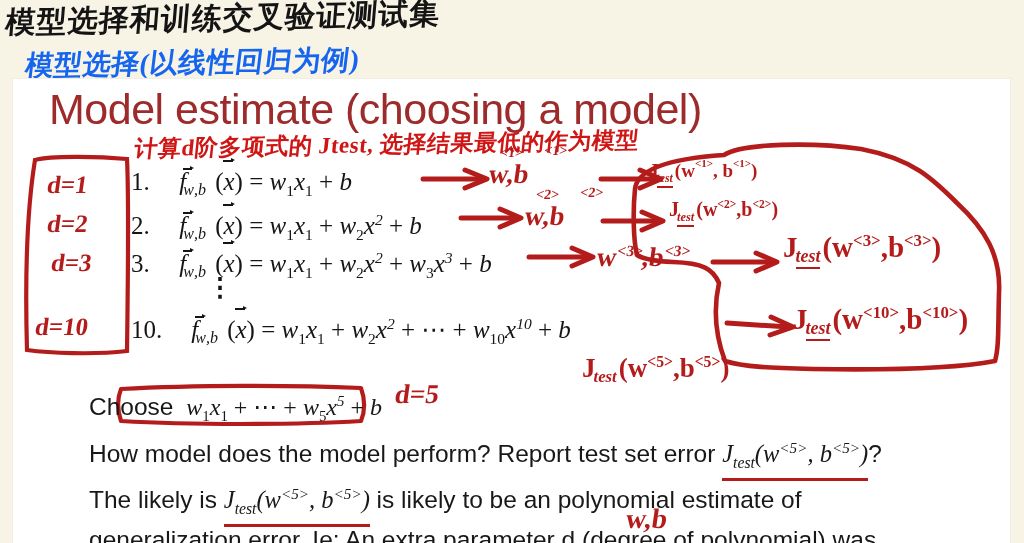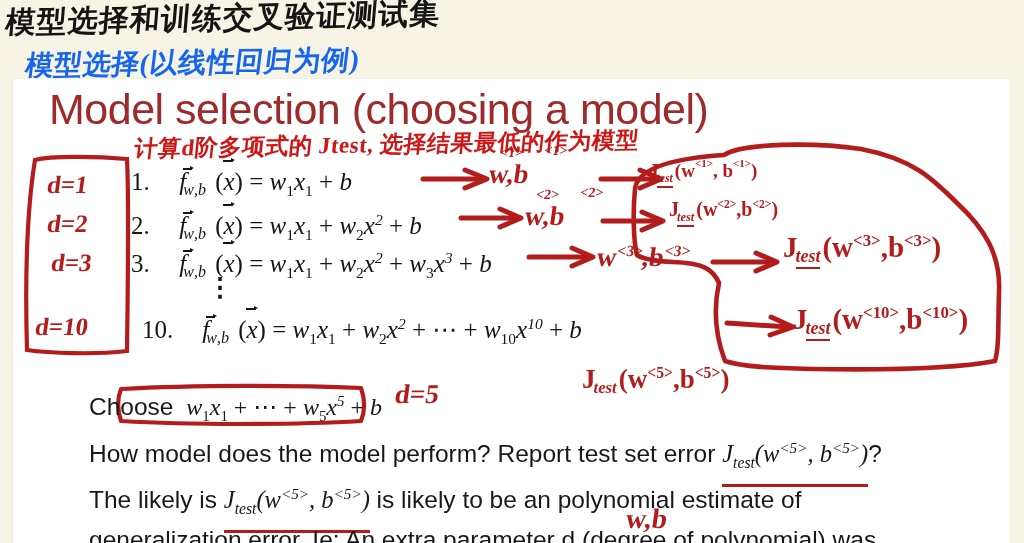--- a/index.html
+++ b/index.html
@@ -53,21 +53,21 @@
   }
 
   
   .eqs{position:absolute;left:118px;top:84px;width:660px;}
   .eq-row{
     height:38px;line-height:38px;
     font-family:"Liberation Serif", serif;
     font-size:25px;color:#151515;white-space:nowrap;
   }
   .eq-row .num{display:inline-block;width:42px;}
-  .eq-row.ten .num{width:54px;padding-left:11px;}
+  .eq-row.ten .num{width:54px;}
   .eqs .dots{
     height:28px;line-height:20px;text-align:left;padding-left:76px;
     font-size:26px;color:#151515;font-weight:700;letter-spacing:2px;
   }
   i.mv{font-style:italic;}
   .fsub{font-style:italic;font-size:16px;position:relative;top:5px;left:-3px;}
   .vecw{position:relative;display:inline-block;}
   .vecw:before{
     content:"";position:absolute;left:0;right:2px;top:-3px;height:1.5px;background:#151515;
   }
@@ -93,35 +93,35 @@
   
   .body-text{
     position:absolute;left:36px;top:307px;width:960px;
     font-family:"Liberation Sans", sans-serif;
     font-size:24.5px;line-height:31px;color:#181818;
   }
   .body-text .line{white-space:nowrap;margin-left:40px;}
   .boxed-eq{
     font-family:"Liberation Serif", serif;font-size:24px;
   }
-  .ul-red{border-bottom:3px solid #b41c1c;padding-bottom:17px;}
+  .ul-red{border-bottom:3px solid #b41c1c;padding-bottom:11px;}
   .jt{font-family:"Liberation Serif",serif;font-style:italic;}
   .jt .s{font-size:0.64em;vertical-align:sub;font-style:italic;}
 </style>
 </head>
 <body>
 
 <div class="page">
 
   <div class="note-black">模型选择和训练交叉验证测试集</div>
   <div class="note-blue">模型选择(以线性回归为例)</div>
 
   <div class="slide">
 
-    <div class="slide-title">Model selection (choosing a model)</div>
+    <div class="slide-title">Model estimate (choosing a model)</div>
 
     <div class="note-red-top">计算d阶多项式的 Jtest, 选择结果最低的作为模型</div>
 
     <div class="eqs">
 
       <div class="eq-row">
         <span class="num">1.</span>
         <i class="mv">f</i><span class="fsub"><span class="vecw">w</span>,b</span>
         (<span class="vecw"><i class="mv">x</i></span>)&nbsp;=&nbsp;<i class="mv">w</i><sub class="p">1</sub><i class="mv">x</i><sub class="p">1</sub> + <i class="mv">b</i>
       </div>
@@ -213,21 +213,21 @@
         J<span class="tst">test</span>(w<sup>&lt;10&gt;</sup>,b<sup>&lt;10&gt;</sup>)
       </div>
 
       <div class="hand sl" style="left:34px;top:92px;font-size:25px;">d=1</div>
       <div class="hand sl" style="left:34px;top:131px;font-size:25px;">d=2</div>
       <div class="hand sl" style="left:38px;top:170px;font-size:25px;">d=3</div>
       <div class="hand sl" style="left:22px;top:234px;font-size:25px;">d=10</div>
 
       <div class="hand sl" style="left:382px;top:300px;font-size:27px;">d=5</div>
 
-      <div class="hand" style="left:569px;top:285px;font-size:27px;font-family:Liberation Serif, serif;">
+      <div class="hand" style="left:569px;top:274px;font-size:27px;font-family:Liberation Serif, serif;">
         J<span class="tst" style="border-bottom:none;">test</span>(w<sup>&lt;5&gt;</sup>,b<sup>&lt;5&gt;</sup>)
       </div>
 
       <div class="hand sl" style="left:613px;top:424px;font-size:28px;">w,b</div>
     </div>
 
     <div class="body-text">
       <div class="line">
         <span>Choose</span>
         <span class="boxed-eq">

